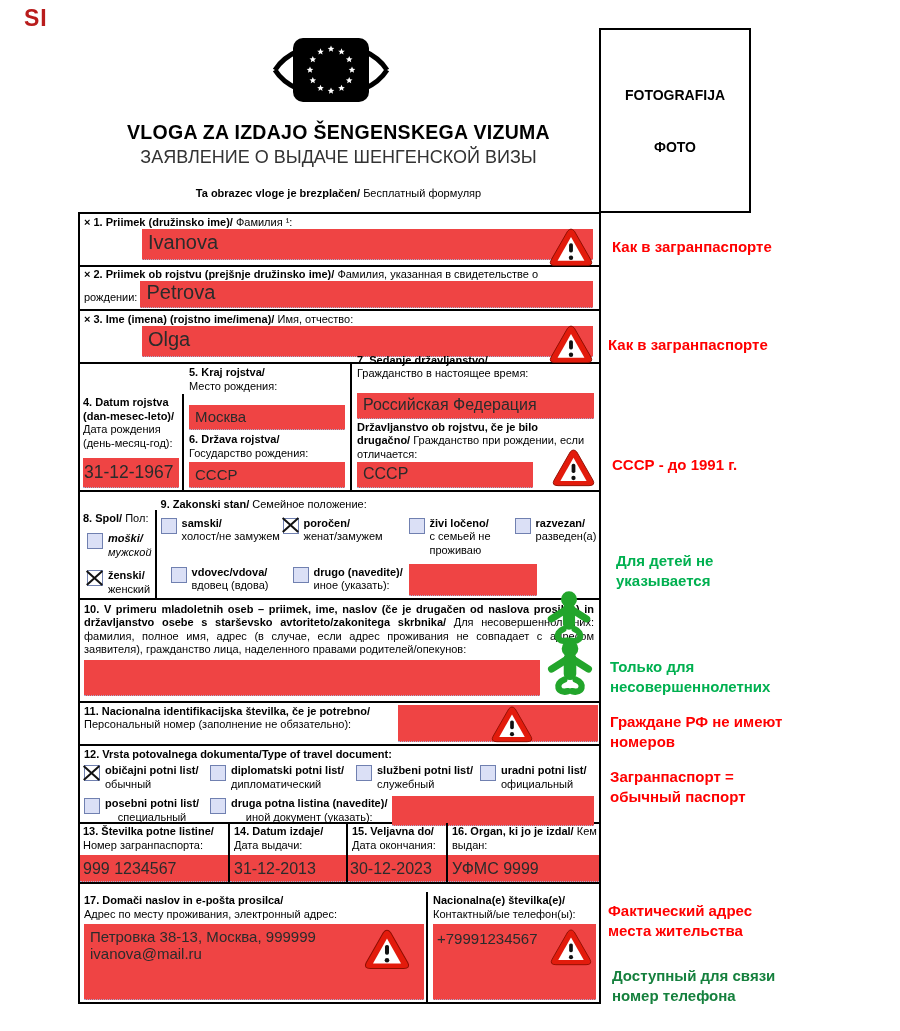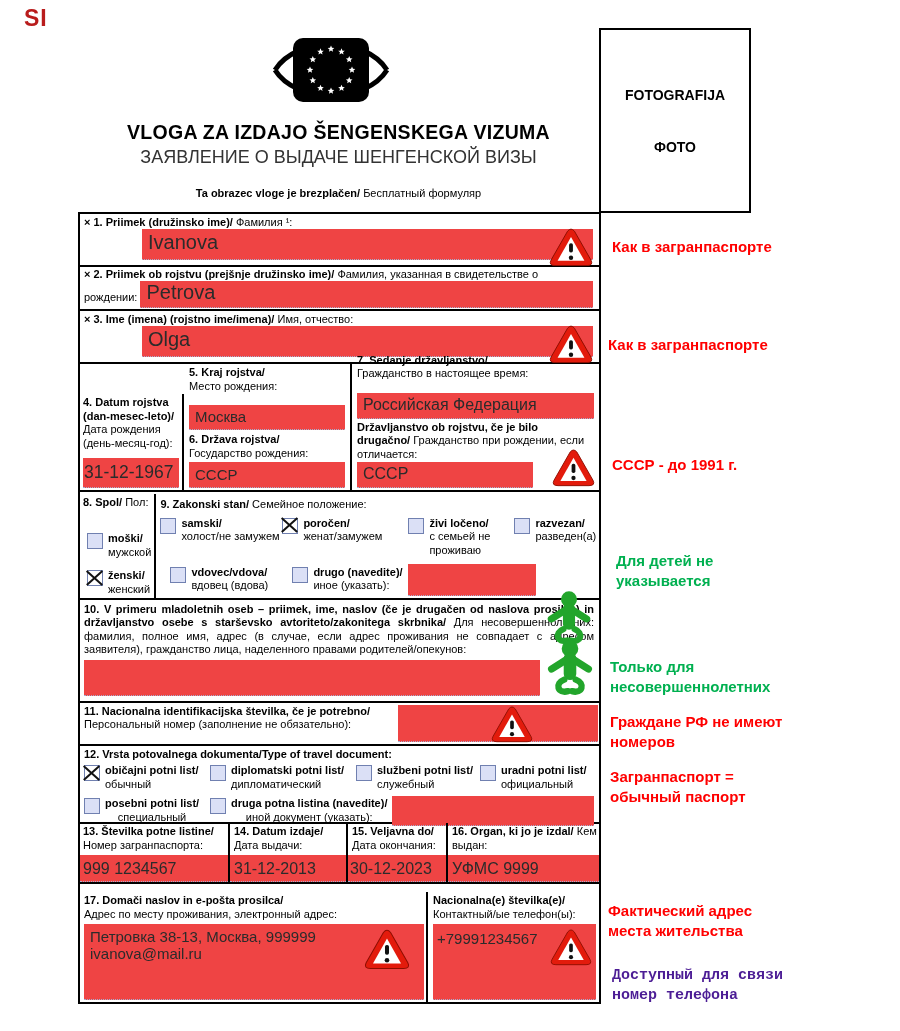--- a/index.html
+++ b/index.html
@@ -171,21 +171,21 @@
           </svg>
       </div>
     </div>
 
     <div class="row cols" style="height:108px;">
       <div class="col br" style="width:77px;padding:2px 3px;">
         <div class="lbl">
           <span class="b">8. Spol/</span>
           <span>Пол:</span>
         </div>
-        <div class="opt" style="margin-top:23px;margin-left:4px;">
+        <div class="opt" style="margin-top:7px;margin-left:4px;font-style:italic;">
           <div class="cb"></div>
           <div class="lbl"><span class="b">moški/</span><br><span>мужской</span></div>
         </div>
         <div class="opt" style="margin-top:10px;margin-left:4px;">
           <div class="cb checked"></div>
           <div class="lbl"><span class="b">ženski/</span><br><span>женский</span></div>
         </div>
       </div>
       <div class="col" style="flex:1;padding:2px 4px;">
         <div class="lbl">
@@ -343,14 +343,14 @@
   </div>
 
   <div class="ann a1" style="color: rgb(255, 0, 0);">Как в загранпаспорте</div>
   <div class="ann a2" style="color: rgb(255, 0, 0);">Как в загранпаспорте</div>
   <div class="ann a3" style="color: rgb(255, 0, 0);">СССР - до 1991 г.</div>
   <div class="ann a4" style="color: rgb(0, 176, 80);">Для детей не указывается</div>
   <div class="ann a5" style="color: rgb(0, 176, 80);">Только для несовершеннолетних</div>
   <div class="ann a6" style="color: rgb(255, 0, 0);">Граждане РФ не имеют номеров</div>
   <div class="ann a7" style="color: rgb(255, 0, 0);">Загранпаспорт = обычный паспорт</div>
   <div class="ann a8" style="color: rgb(255, 0, 0);">Фактический адрес места жительства</div>
-  <div class="ann a9" style="color: #4c1d95; font-family: Liberation Mono, monospace;">Доступный для связи номер телефона</div>
+  <div class="ann a9" style="color: #15803d;">Доступный для связи номер телефона</div>
 </div>
 
 </body></html>

